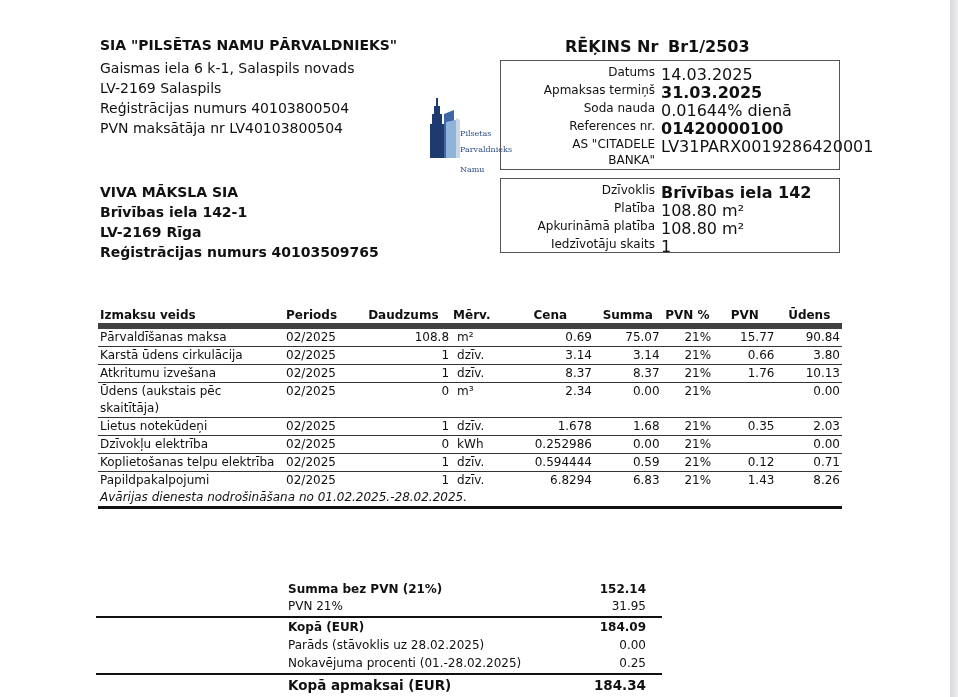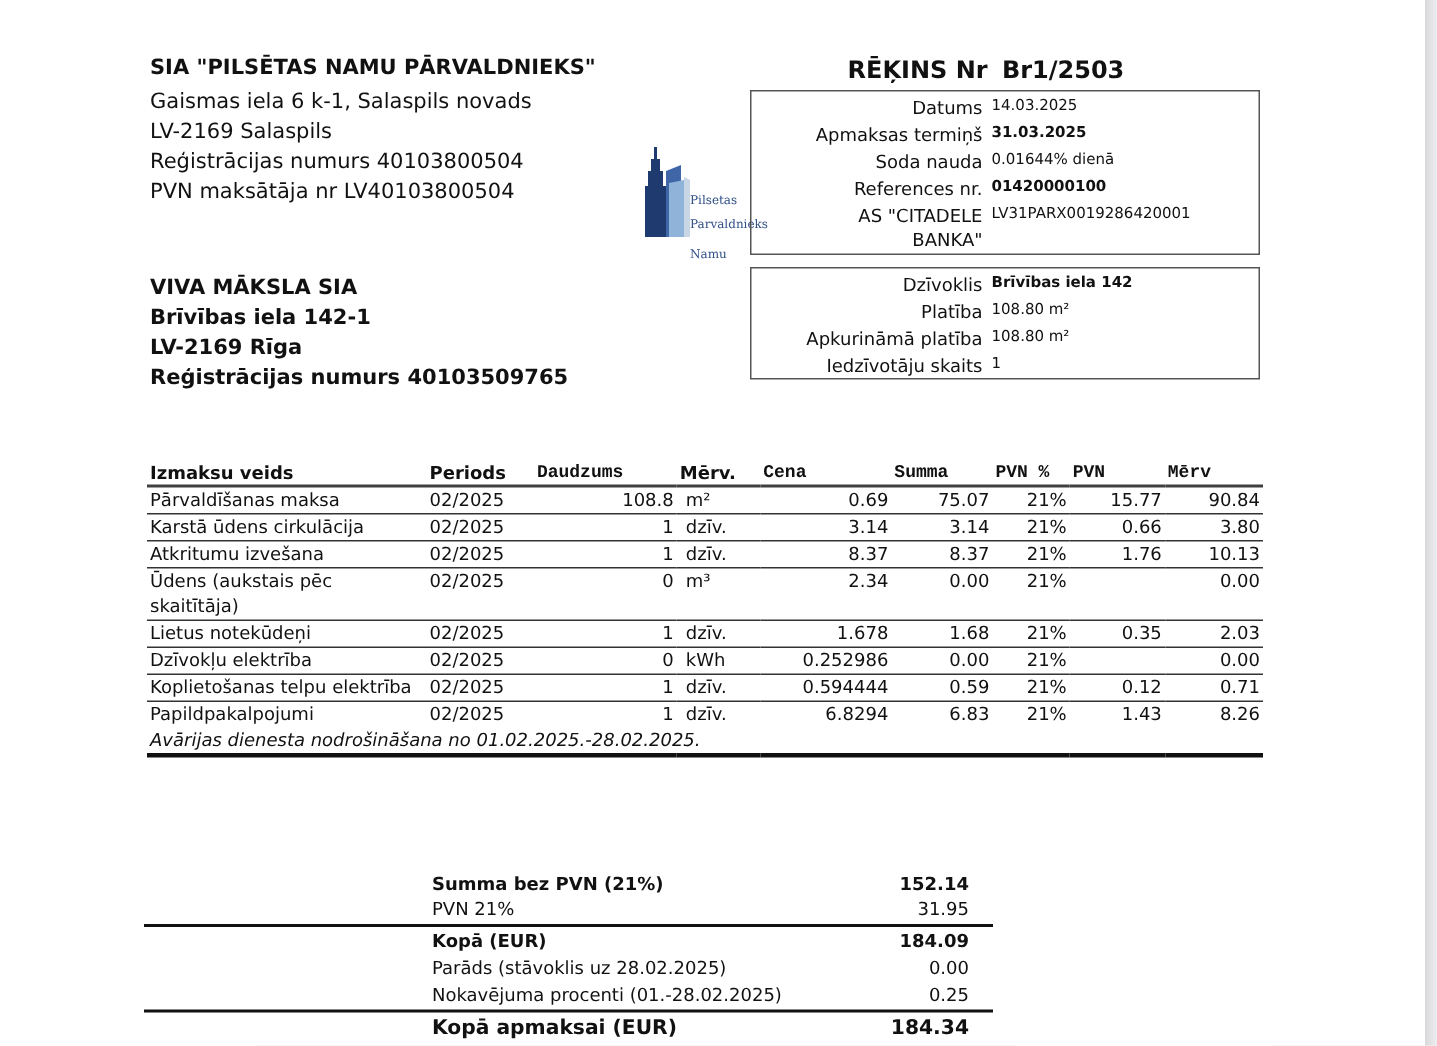--- a/index.html
+++ b/index.html
@@ -22,33 +22,33 @@
   .seller-line { left: 100px; font-size: 14px; }
   .inv-title { left: 565px; top: 37px; font-size: 16px; font-weight: bold; }
   .inv-title .num { margin-left: 4px; }
 
   .box {
     position: absolute; border: 1px solid #555;
   }
   .box1 { left: 500px; top: 60px; width: 338px; height: 108px; border-top: 1px solid #555; }
   .box2 { left: 500px; top: 178px; width: 338px; height: 73px; }
   .kv-key { text-align: right; width: 150px; position: absolute; left: 505px; font-size: 12px; }
-  .kv-val { position: absolute; left: 661px; font-size: 10px; }
+  .kv-val { position: absolute; left: 661px; font-size: 16px; }
   .bold { font-weight: bold; }
 
   .logo { position: absolute; left: 428px; top: 96px; width: 100px; height: 66px; }
 
   .buyer-line { left: 100px; font-size: 14px; font-weight: bold; }
 
   
   .tbl { position: absolute; left: 98px; top: 307px; width: 744px; font-size: 12px; border-collapse: collapse; }
-  .tbl th { font-weight: bold; text-align: left; padding: 0 2px; height: 16px; border-bottom: 2px solid #404040; }
+  .tbl th { font-weight: bold; text-align: left; padding: 0 2px; height: 16px; border-bottom: 6px solid #404040; }
   .tbl td { padding: 0 2px; vertical-align: top; line-height: 17px; border-bottom: 1px solid #333; }
   .tbl .r { text-align: right; }
-  .tbl th.r { text-align: left; font-family: Liberation Mono, monospace; }
+  .tbl th.r { text-align: center; }
   .c-name { width: 184px; }
   .c-per { width: 68px; }
   .c-qty { width: 92px; }
   .c-unit { width: 52px; }
   .c-price { width: 84px; }
   .c-sum { width: 64px; }
   .c-vatp { width: 48px; }
   .c-vat { width: 60px; }
   .c-total { width: 62px; }
   .note { font-style: italic; }
@@ -123,21 +123,21 @@
     <thead>
       <tr>
         <th class="c-name">Izmaksu veids</th>
         <th class="c-per">Periods</th>
         <th class="c-qty r">Daudzums</th>
         <th class="c-unit">Mērv.</th>
         <th class="c-price r">Cena</th>
         <th class="c-sum r">Summa</th>
         <th class="c-vatp r">PVN %</th>
         <th class="c-vat r">PVN</th>
-        <th class="c-total r">Mērv</th>
+        <th class="c-total r">Ūdens</th>
       </tr>
     </thead>
     <tbody id="rows">
         <tr>
           <td>Pārvaldīšanas maksa</td>
           <td>02/2025</td>
           <td class="r">108.8</td>
           <td style="padding-left: 6px;">m²</td>
           <td class="r">0.69</td>
           <td class="r">75.07</td>

